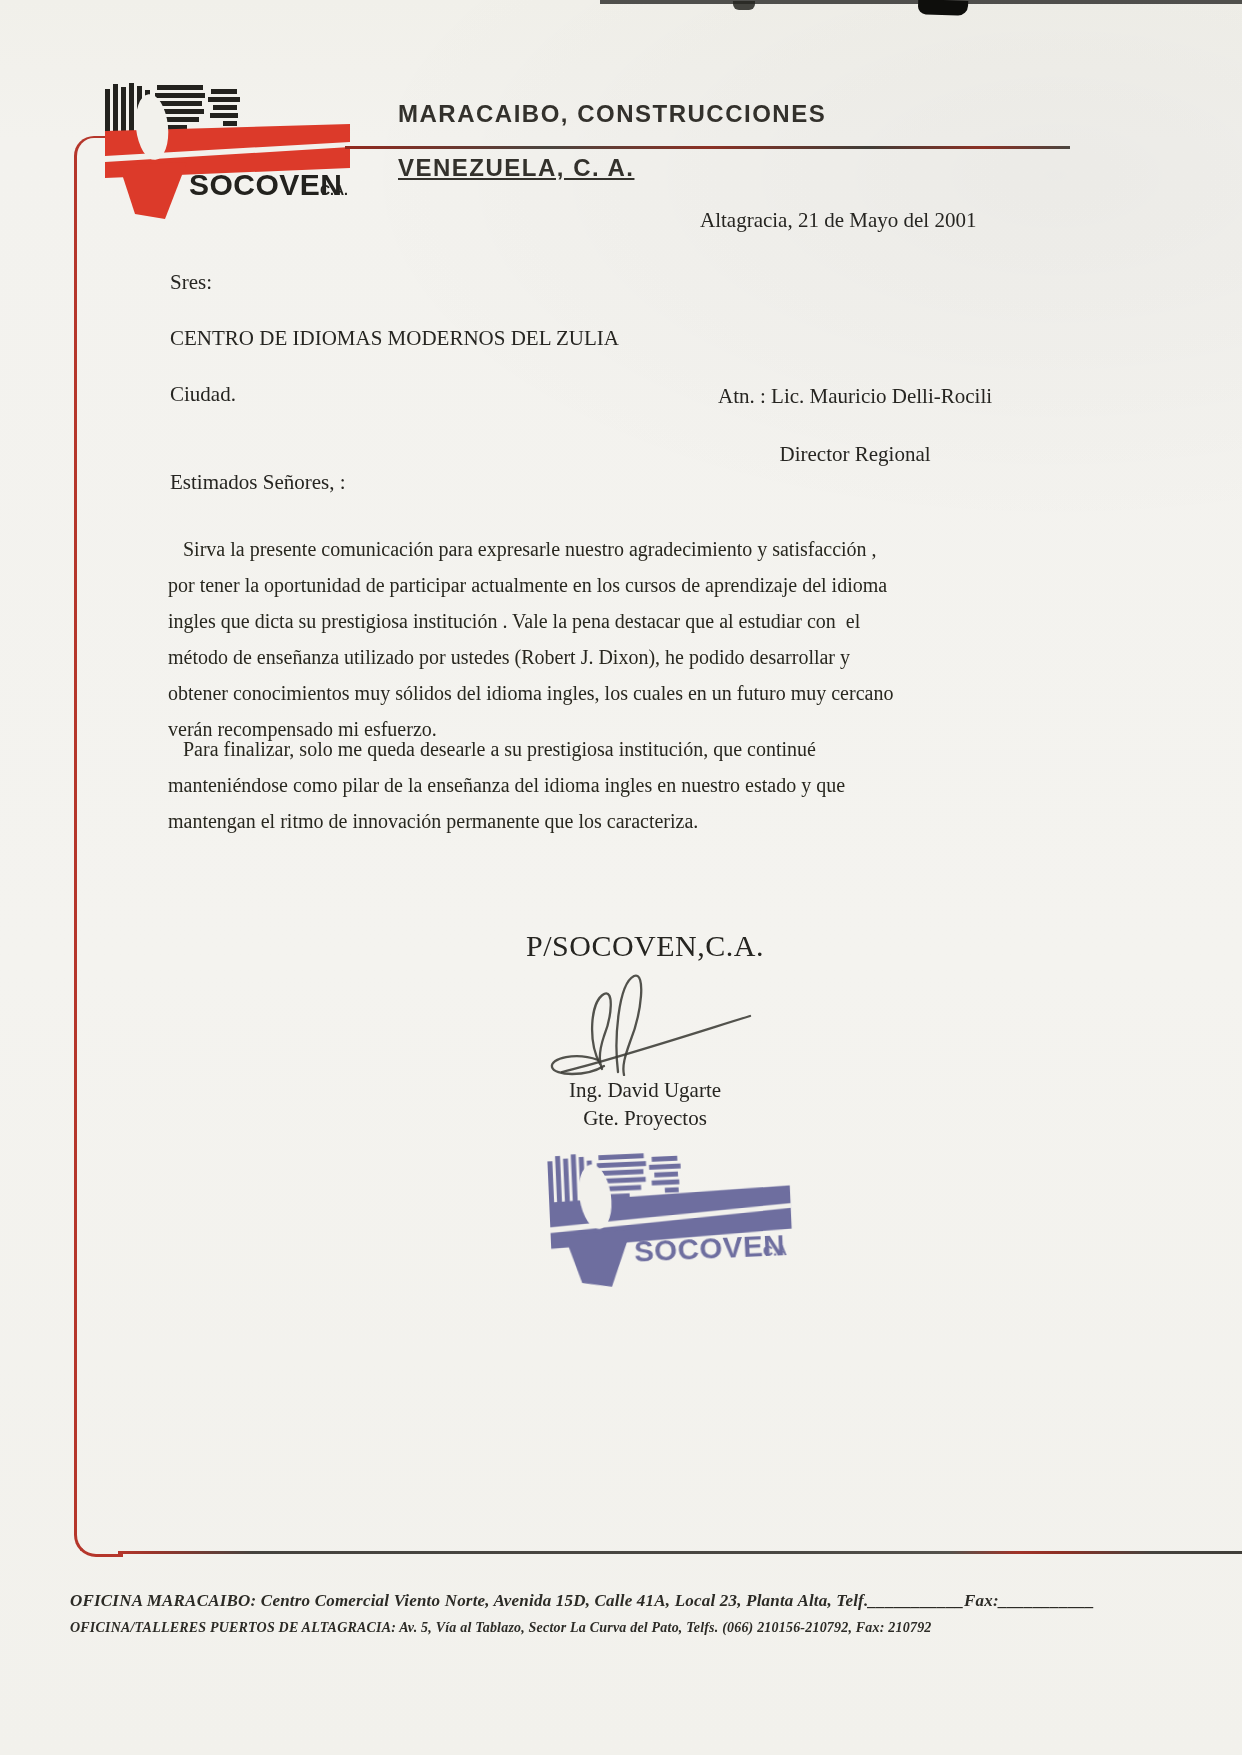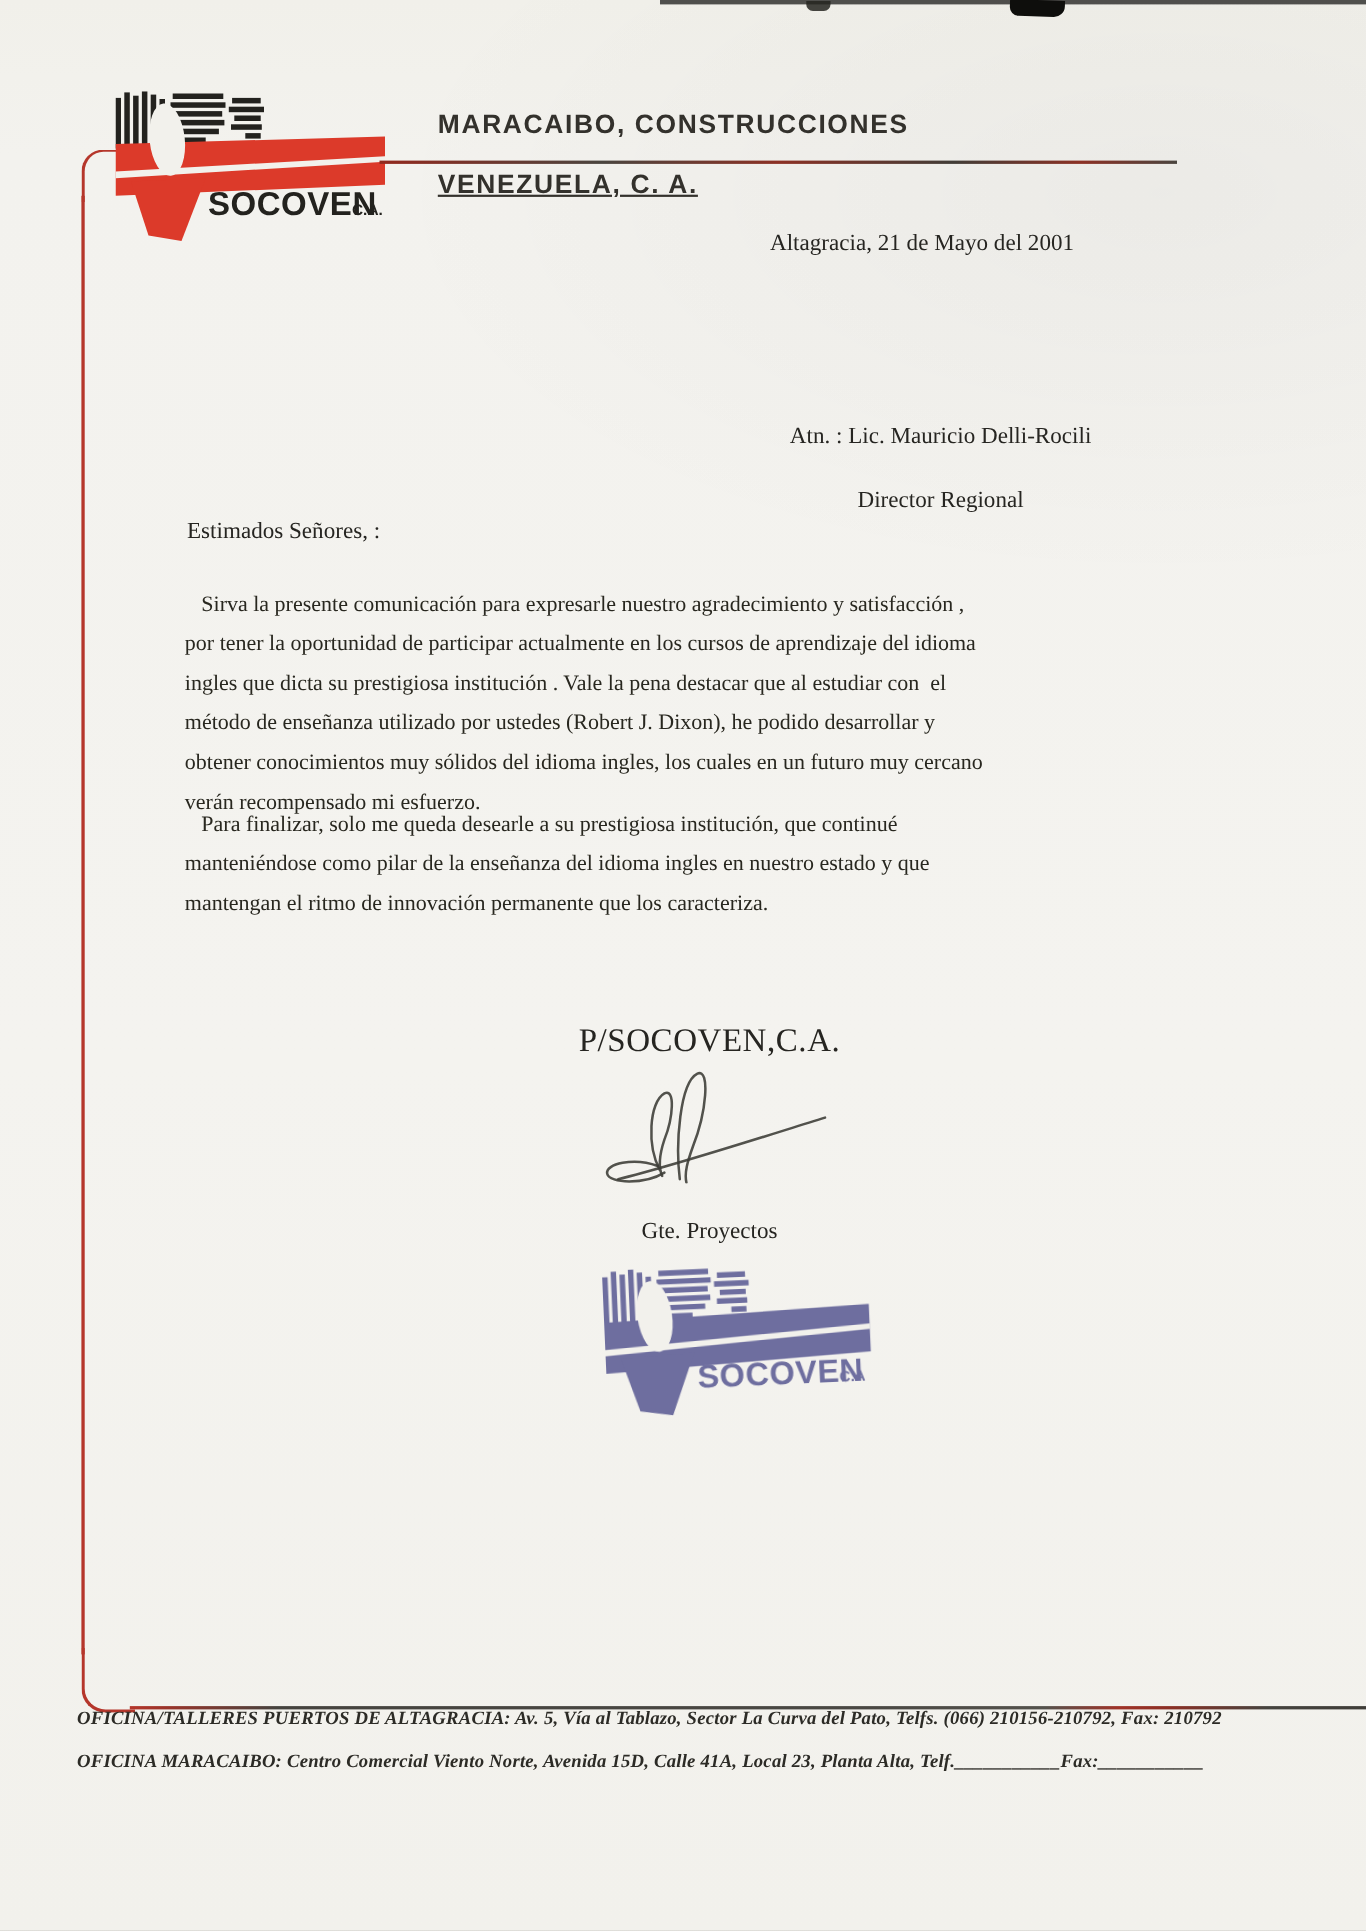--- a/index.html
+++ b/index.html
@@ -52,21 +52,21 @@
   .signature svg{width:100%;height:100%;}
   .signature path{fill:none;stroke:#3b3b36;stroke-width:2.3;stroke-linecap:round;opacity:.88;}
   .signer-name{left:300px;top:1078px;width:690px;text-align:center;font-size:21px;}
   .signer-title{left:300px;top:1106px;width:690px;text-align:center;font-size:21px;}
   
   .stamp-wrap{left:550px;top:1150px;width:246px;height:136px;transform:rotate(-2.5deg);
     --ink:#575792;--band:#575792;--paper:#f2f1ec;opacity:.85;filter:blur(.3px);}
   .stamp-wrap svg{width:100%;height:100%;display:block;}
   
   .footer{font-family:"Liberation Serif",serif;font-weight:bold;font-style:italic;color:#2c2b26;white-space:nowrap;letter-spacing:.2px;}
-  .footer1{left:70px;top:1552px;font-size:17px;}
+  .footer1{left:70px;top:1620px;font-size:14px;}
   .footer2{left:70px;top:1591px;font-size:17px;}
 </style>
 </head>
 <body>
 
 <div id="page">
 
   <div class="abs edge-strip"></div>
   <div class="abs blob1"></div>
   <div class="abs blob2"></div>
@@ -105,20 +105,23 @@
       <text x="84" y="112" font-size="30" letter-spacing="0.5">SOCOVEN</text>
       <text x="215" y="112" font-size="14">C.A.</text>
     </svg>
   </div>
   <div class="abs company-line1">MARACAIBO, CONSTRUCCIONES</div>
   <div class="abs rule-header"></div>
   <div class="abs company-line2">VENEZUELA, C. A.</div>
 
   <div class="abs date-line">Altagracia, 21 de Mayo del 2001</div>
 
+  <div class="abs addr"><span>Sres:</span><br>
+<span>CENTRO DE IDIOMAS MODERNOS DEL ZULIA</span><br>
+<span>Ciudad.</span></div>
 
   <div class="abs attn"><span>Atn. : Lic. Mauricio Delli-Rocili</span><br>
 <span>Director Regional</span></div>
 
   <div class="abs greeting">Estimados Señores, :</div>
 
   <div class="abs para para1">   Sirva la presente comunicación para expresarle nuestro agradecimiento y satisfacción ,
 por tener la oportunidad de participar actualmente en los cursos de aprendizaje del idioma
 ingles que dicta su prestigiosa institución . Vale la pena destacar que al estudiar con  el
 método de enseñanza utilizado por ustedes (Robert J. Dixon), he podido desarrollar y
@@ -131,20 +134,21 @@
   <div class="abs company-sign">P/SOCOVEN,C.A.</div>
 
   <div class="abs signature">
     <svg viewBox="0 0 225 112">
       <path d="M60,100 C48,78 50,38 64,30 C74,25 72,52 64,72 C60,84 58,96 62,105"></path>
       <path d="M78,108 C74,76 78,20 94,12 C106,7 102,48 90,78 C85,92 82,102 84,111"></path>
       <path d="M58,96 C36,88 10,94 12,103 C14,112 46,113 64,102"></path>
       <path d="M22,108 C72,96 152,70 210,52"></path>
     </svg>
   </div>
+  <div class="abs signer-name">Ing. David Ugarte</div>
   <div class="abs signer-title">Gte. Proyectos</div>
 
   <div id="stamp" class="abs stamp-wrap">
       <svg viewBox="0 0 250 138">
       <g class="bars">
         <rect x="0" y="6" width="5" height="46"></rect>
         <rect x="8" y="1" width="5" height="54"></rect>
         <rect x="16" y="4" width="5" height="52"></rect>
         <rect x="24" y="0" width="5" height="58"></rect>
         <rect x="32" y="3" width="5" height="57"></rect>

